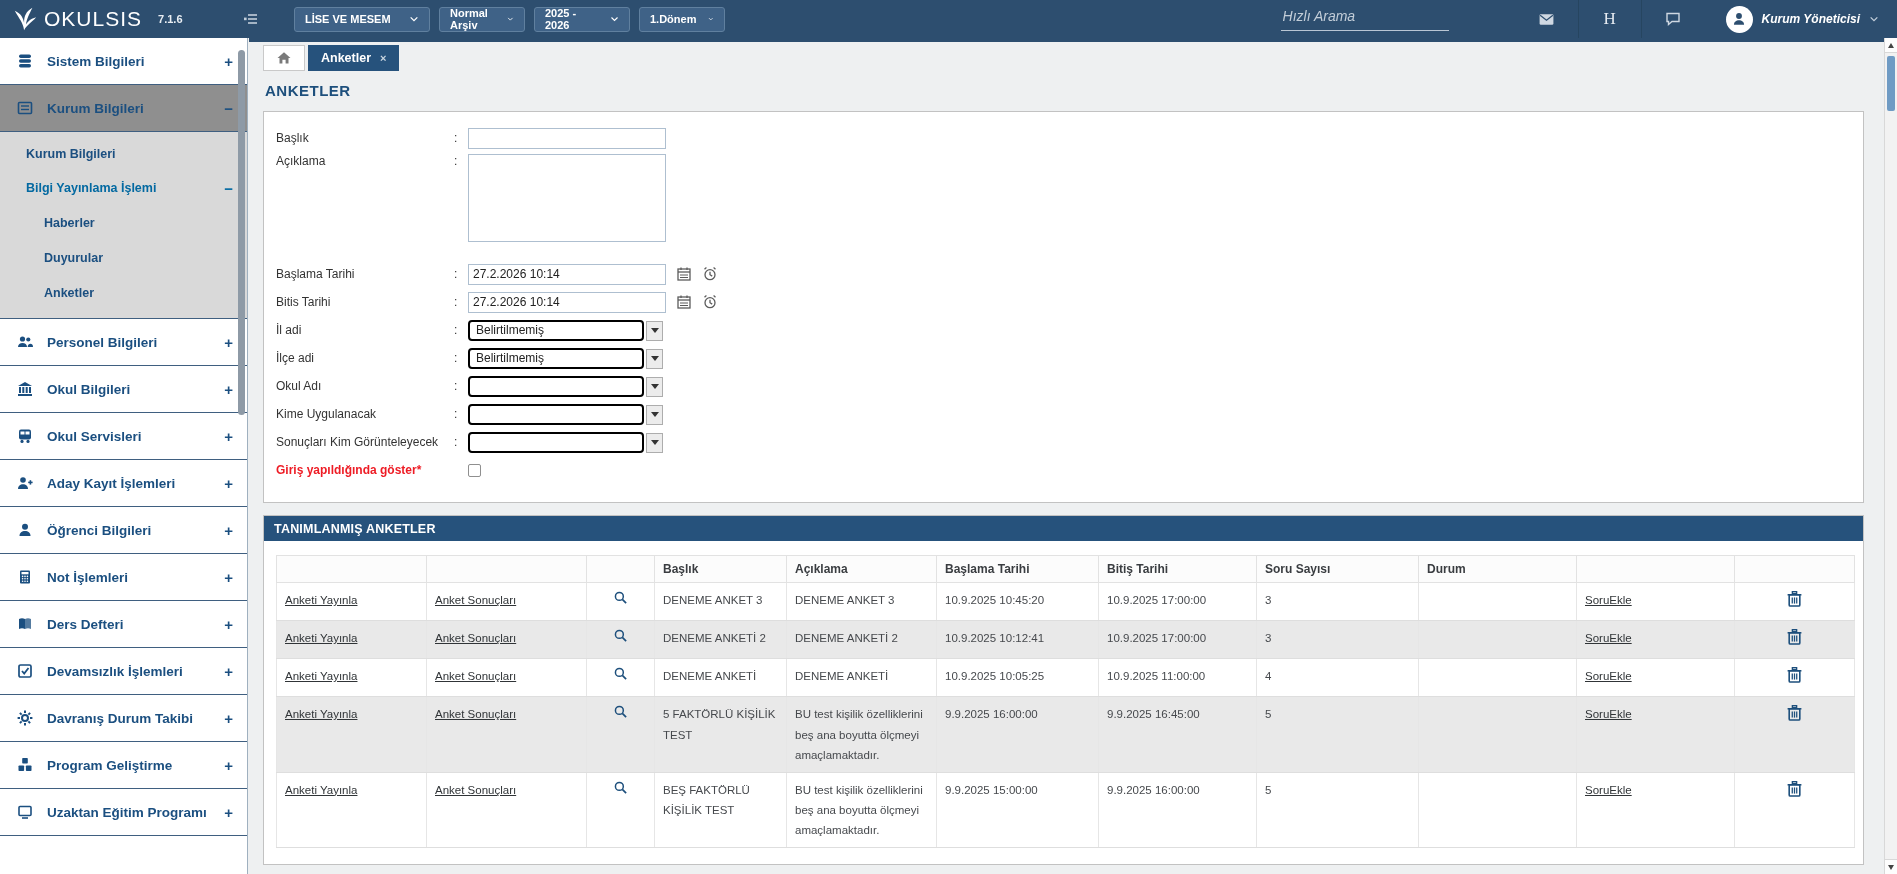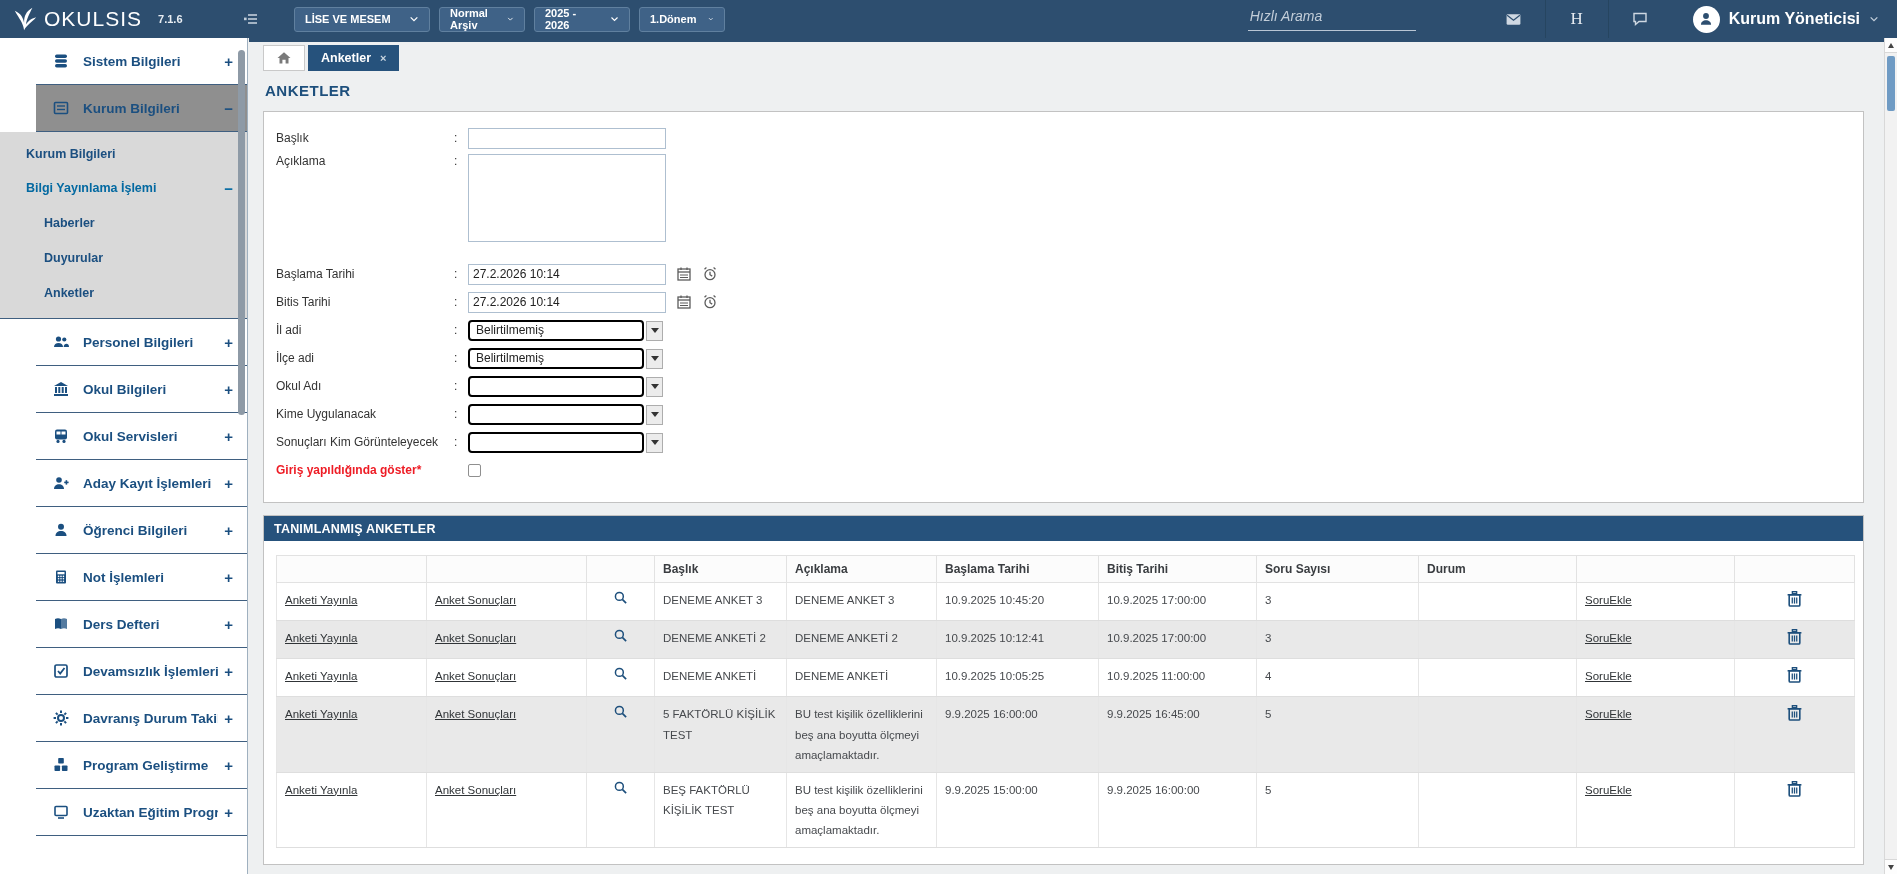--- a/index.html
+++ b/index.html
@@ -22,28 +22,28 @@
   .w1{width:136px}.w2{width:86px}.w3{width:96px}.w4{width:86px}
   .hsearch{margin-left:auto;width:168px;border-bottom:1px solid #b9c6d4;padding-bottom:5px;margin-right:66px;}
   .hsearch input{width:100%;background:transparent;border:0;outline:none;color:#dfe6ee;
                  font-family:"Liberation Sans",sans-serif;font-size:14px;font-style:italic;}
   .hsearch input::placeholder{color:#c2cdd8;font-style:italic;}
   .hicon{width:63px;height:38px;display:flex;align-items:center;justify-content:center;color:#cfd8e2;cursor:pointer;}
   .hicon + .hicon{border-left:1px solid #264560;}
   .h-letter{font-family:"Liberation Serif",serif;font-size:17px;color:#e6ebf1;}
   .userbox{display:flex;align-items:center;gap:9px;padding:0 18px 0 22px;cursor:pointer;}
   .avatar{width:27px;height:27px;border-radius:50%;background:#fff;display:flex;align-items:center;justify-content:center;}
-  .uname{font-size:16px;font-weight:bold;color:#fff;}
+  .uname{font-size:12px;font-weight:bold;color:#fff;font-style:italic;}
   .uchev{color:#c3cfdb;}
 
   
   .sidebar{position:absolute;top:38px;left:0;width:248px;bottom:0;background:#fff;
            border-right:1px solid #9fb0bf;z-index:4;}
   .snav{height:47px;display:flex;align-items:center;padding:0 14px 0 16px;cursor:pointer;
-        color:#1b4f80;font-size:13.5px;font-weight:bold;border-bottom:1px solid #3f5f80;margin-left:36px;}
+        color:#1b4f80;font-size:13.5px;font-weight:bold;border-bottom:1px solid #3f5f80;}
   .snav .sicon{width:18px;height:18px;margin-right:13px;display:flex;align-items:center;justify-content:center;color:#1b4f80;flex:none;}
   .snav .sicon svg{width:16px;height:16px;}
   .slabel{flex:1;white-space:nowrap;overflow:hidden;}
   .sexp{font-size:15px;font-weight:bold;color:#1b4f80;margin-left:6px;}
   .snav.active{background:#8f8f8f;}
   .ssub{background:#d9d9d9;padding:5px 0 8px 0;border-bottom:1px solid #3f5f80;}
   .ssub-item{height:34px;display:flex;align-items:center;font-size:12.5px;font-weight:bold;
              color:#1b4f80;cursor:pointer;padding-right:14px;}
   .ssub-item.lvl1{padding-left:26px;}
   .ssub-item.lvl2{padding-left:44px;height:35px;}

